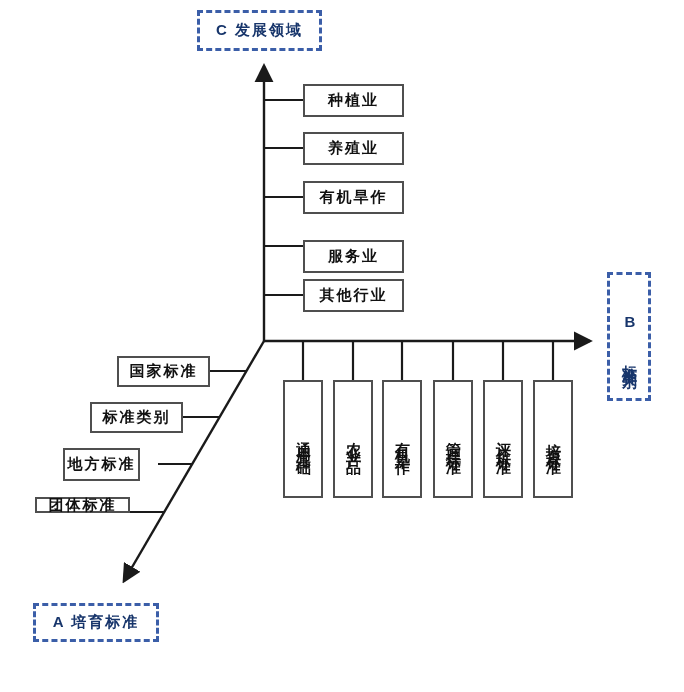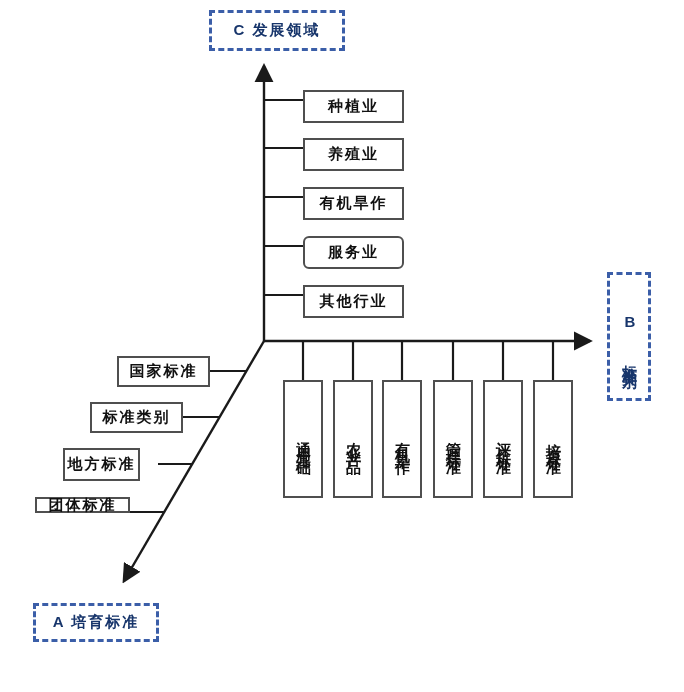--- a/index.html
+++ b/index.html
@@ -43,36 +43,36 @@
     letter-spacing:2px;
   }
   .axis-label.vertical{
     writing-mode:vertical-rl;
     text-orientation:upright;
     letter-spacing:3px;
     padding-top:4px;
   }
 
   
-  .c-item{left:303px;width:101px;height:33px;margin-top:6px;}
-  .c0{top:84px;}  .c1{top:132px;} .c2{top:181px;} .c3{top:230px;border-radius:6px;} .c4{top:279px;font-family:Liberation Serif, serif;}
+  .c-item{left:303px;width:101px;height:33px;}
+  .c0{top:84px;}  .c1{top:132px;} .c2{top:181px;} .c3{top:240px;} .c4{top:279px;font-family:Liberation Serif, serif;}
 
   
   .b-item{top:380px;width:40px;height:118px;}
   .b0{left:283px;} .b1{left:333px;} .b2{left:382px;}
   .b3{left:433px;} .b4{left:483px;} .b5{left:533px;}
 
   
   .a0{left:117px;top:356px;width:93px;height:31px;}
   .a1{left:90px; top:402px;width:93px;height:31px;}
   .a2{left:63px; top:448px;width:77px;height:33px;}
   .a3{left:35px; top:497px;width:95px;height:16px;}
 
   
-  .label-c{left:209px;top:10px;width:136px;height:41px;}
+  .label-c{left:197px;top:10px;width:125px;height:41px;}
   .label-b{left:607px;top:272px;width:44px;height:129px;}
   .label-a{left:33px;top:603px;width:126px;height:39px;}
 </style>
 </head>
 <body>
 
 <div id="canvas">
 
   <svg class="axes" viewBox="0 0 684 692" xmlns="http://www.w3.org/2000/svg">
     <defs>

